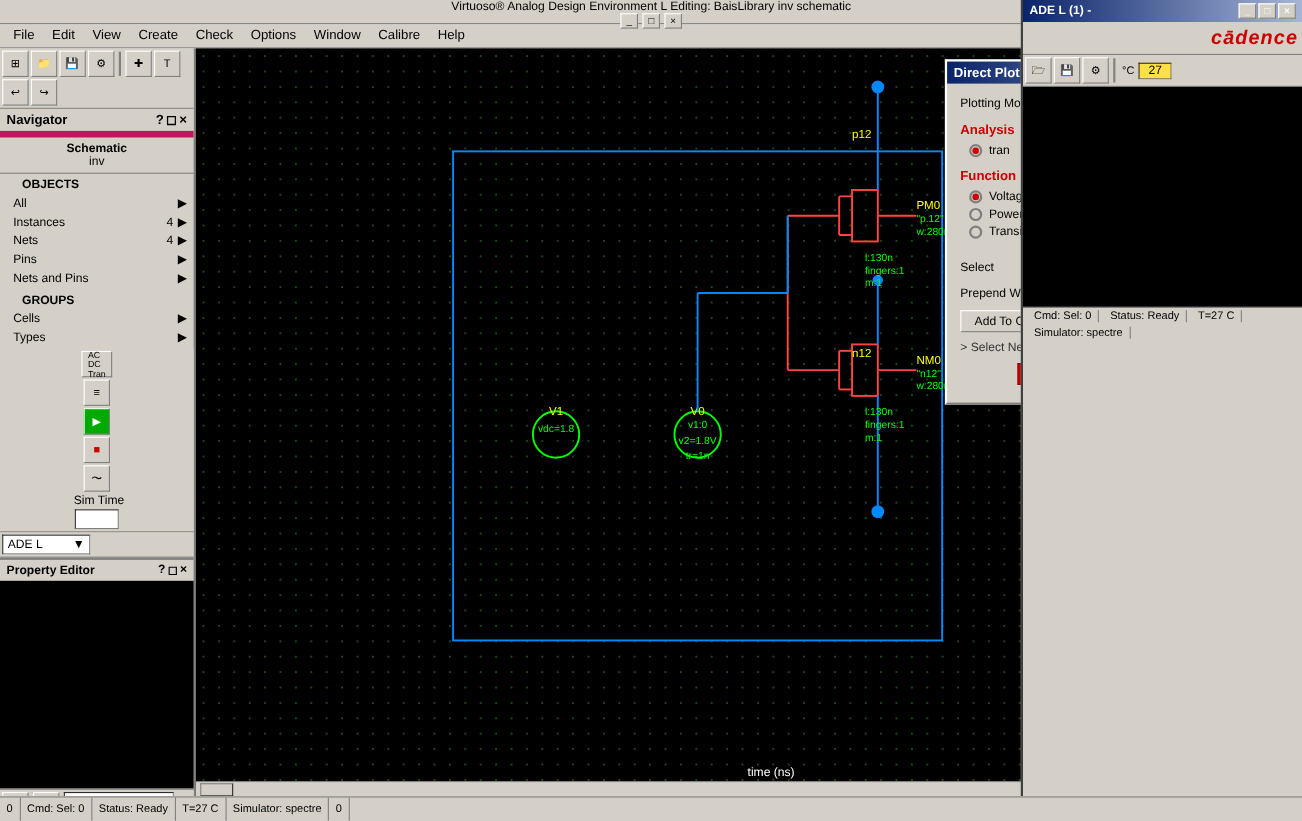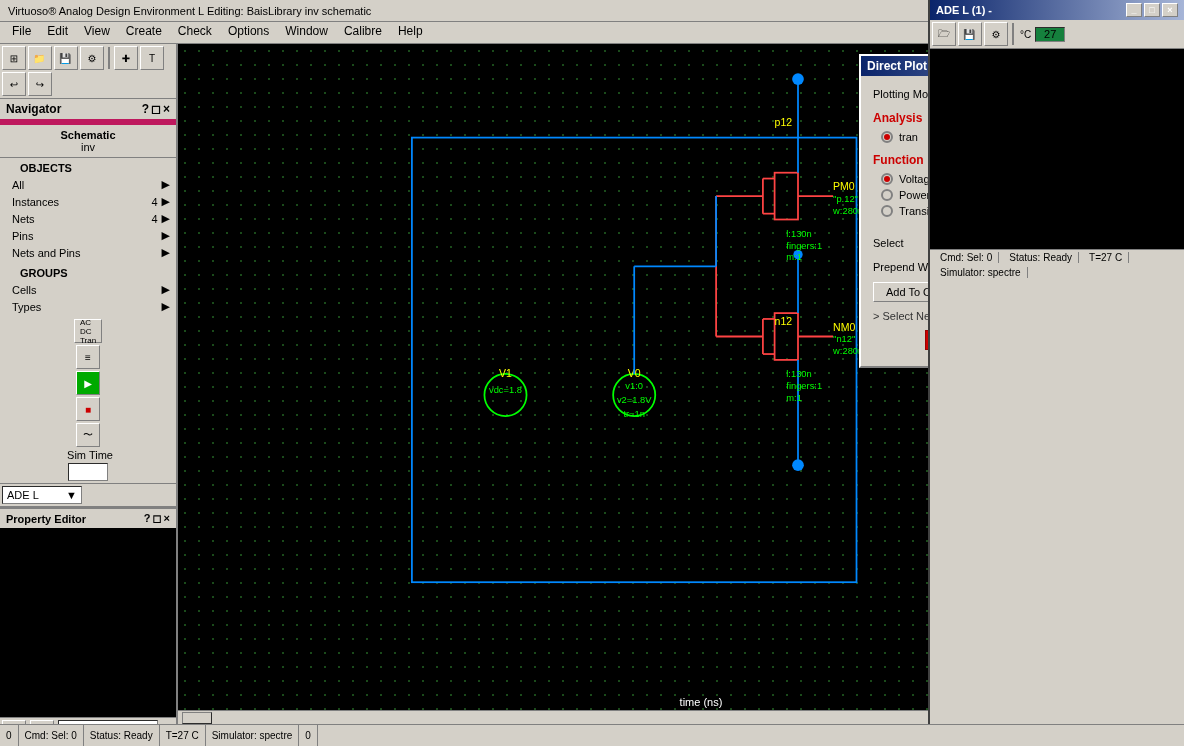--- a/index.html
+++ b/index.html
@@ -7,20 +7,21 @@
 
     
     .title-bar {
       background: #d4d0c8;
       height: 22px;
       display: flex;
       align-items: center;
       justify-content: space-between;
       padding: 0 8px;
       border-bottom: 1px solid #808080;
+      flex-direction: column;
     }
     .title-bar-text { font-size: 11px; color: #000; }
     .title-bar-buttons { display: flex; gap: 4px; }
     .title-btn {
       width: 16px; height: 14px;
       background: #d4d0c8;
       border: 1px solid #808080;
       border-top-color: #fff;
       border-left-color: #fff;
       font-size: 9px;
@@ -729,28 +730,31 @@
 
   <div class="ade-window">
     <div style="background: linear-gradient(to right, #0a246a, #a6b5d7); padding: 3px 6px; color:#fff; font-size:11px; font-weight:bold; display:flex; justify-content:space-between; align-items:center;">
       <span>ADE L (1) -</span>
       <div style="display:flex; gap:2px;">
         <div class="title-btn">_</div>
         <div class="title-btn">□</div>
         <div class="title-btn">×</div>
       </div>
     </div>
+    <div style="display:flex; justify-content:flex-end; padding:4px; border-bottom:1px solid #808080;">
+      <span class="cadence-logo">cādence</span>
+    </div>
 
     <div class="toolbar-area">
       <div class="toolbar-btn">🗁</div>
       <div class="toolbar-btn">💾</div>
       <div class="toolbar-btn">⚙</div>
       <div class="toolbar-separator"></div>
       <span style="font-size:10px; padding:2px;">°C</span>
-      <div style="background:#15803d; border:1px inset #808080; width:30px; height:15px; font-size:11px; display:flex; align-items:center; justify-content:center;">
+      <div style="background:#fde047; border:1px inset #808080; width:30px; height:15px; font-size:11px; display:flex; align-items:center; justify-content:center;">
         <span>27</span>
       </div>
     </div>
     <div style="flex:1; background:#000; min-height:200px;"></div>
 
     <div style="background:#d4d0c8; border-top:1px solid #808080; padding:2px 4px; font-size:10px; display:flex; gap:4px; flex-wrap:wrap;">
       <span class="status-segment">Cmd:  Sel: 0</span>
       <span class="status-segment">Status: Ready</span>
       <span class="status-segment">T=27 C</span>
       <span class="status-segment">Simulator: spectre</span>

